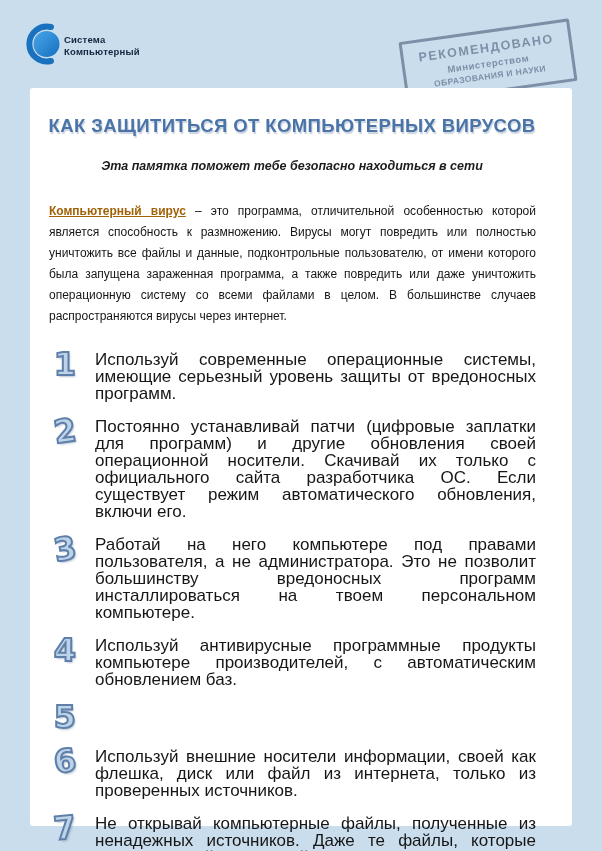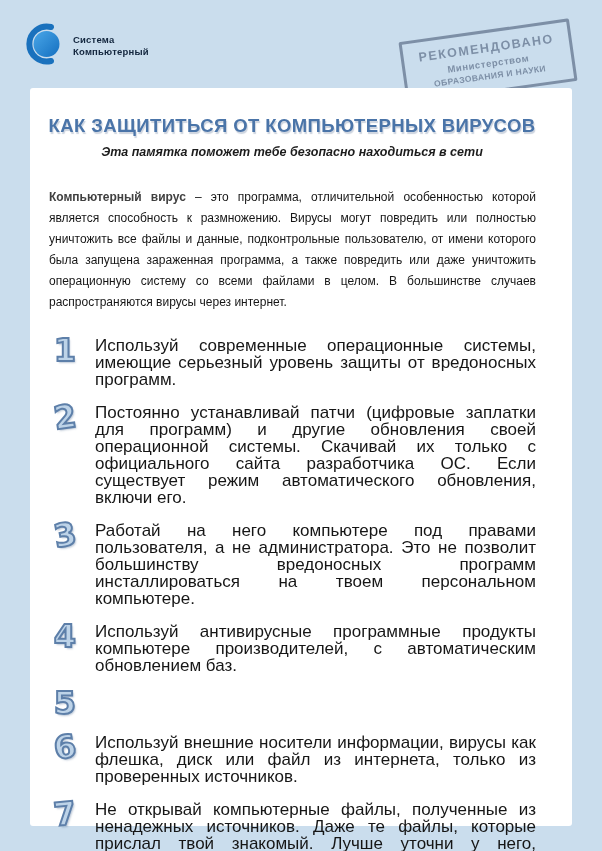--- a/index.html
+++ b/index.html
@@ -4,21 +4,21 @@
 <style>
   html,body{margin:0;padding:0;}
   body{
     width:602px;height:851px;position:relative;overflow:hidden;
     background:#cadded;
     font-family:"Liberation Sans",sans-serif;
     -webkit-font-smoothing:antialiased;
   }
 
   
-  .logo{position:absolute;top:22px;left:24px;display:flex;align-items:center;gap:9px;}
+  .logo{position:absolute;top:22px;left:24px;display:flex;align-items:center;}
   .logo-text{font-size:9.5px;font-weight:bold;color:#13263e;line-height:1.3;letter-spacing:.2px;}
 
   
   .stamp{
     position:absolute;top:30px;right:28px;
     transform:rotate(-8deg);
     border:3px solid #7789a1;
     border-radius:2px;
     padding:8px 14px 9px;
     color:#7789a1;text-align:center;
@@ -37,30 +37,30 @@
     box-sizing:border-box;
   }
 
   .title{
     text-align:center;
     color:#4a74a8;
     font-size:18.5px;font-weight:bold;letter-spacing:.4px;
     text-shadow:1px 1.5px 1px rgba(110,130,160,.35);
   }
   .subtitle{
-    text-align:center;margin-top:8px;
+    text-align:center;margin-top:22px;
     color:#1c1c1c;font-size:12.5px;font-style:italic;font-weight:bold;
   }
 
   .intro{
     margin:28px 0 0 1px;
     font-size:12px;line-height:21px;color:#161616;
     text-align:justify;
   }
-  .intro .lead{color:#404040;font-weight:bold;}
+  .intro .lead{color:#a16207;font-weight:bold;text-decoration:underline;}
 
   .methods-title{
     margin-top:36px;text-align:center;
     color:#4a74a8;font-size:15px;font-weight:bold;letter-spacing:.3px;
     text-shadow:1px 1px 1px rgba(110,130,160,.3);
   }
 
   .methods-list{margin-top:22px;display:flex;flex-direction:column;gap:14px;}
   .method-row{display:flex;gap:13px;align-items:flex-start;}
   .num{
@@ -118,40 +118,40 @@
 
 
   <div class="methods-list">
   <div class="method-row">
     <div class="num">1</div>
     <div class="method-text">Используй современные операционные системы, имеющие серьезный уровень защиты от вредоносных программ.</div>
   </div>
 
   <div class="method-row">
     <div class="num">2</div>
-    <div class="method-text">Постоянно устанавливай патчи (цифровые заплатки для программ) и другие обновления своей операционной системы. Скачивай их только с официального сайта разработчика ОС. Если существует режим автоматического обновления, включи его.</div>
+    <div class="method-text">Постоянно устанавливай патчи (цифровые заплатки для программ) и другие обновления своей операционной носители. Скачивай их только с официального сайта разработчика ОС. Если существует режим автоматического обновления, включи его.</div>
   </div>
 
   <div class="method-row">
     <div class="num">3</div>
     <div class="method-text">Работай на него компьютере под правами пользователя, а не администратора. Это не позволит большинству вредоносных программ инсталлироваться на твоем персональном компьютере.</div>
   </div>
 
   <div class="method-row">
     <div class="num">4</div>
     <div class="method-text">Используй антивирусные программные продукты компьютере производителей, с автоматическим обновлением баз.</div>
   </div>
 
   <div class="method-row">
     <div class="num">5</div>
   </div>
 
   <div class="method-row">
     <div class="num">6</div>
-    <div class="method-text">Используй внешние носители информации, вирусы как флешка, диск или файл из интернета, только из проверенных источников.</div>
+    <div class="method-text">Используй внешние носители информации, своей как флешка, диск или файл из интернета, только из проверенных источников.</div>
   </div>
 
   <div class="method-row">
     <div class="num">7</div>
     <div class="method-text">Не открывай компьютерные файлы, полученные из ненадежных источников. Даже те файлы, которые прислал твой знакомый. Лучше уточни у него, отправлял ли он тебе их.</div>
   </div>
 </div>
 
 </div>
 

